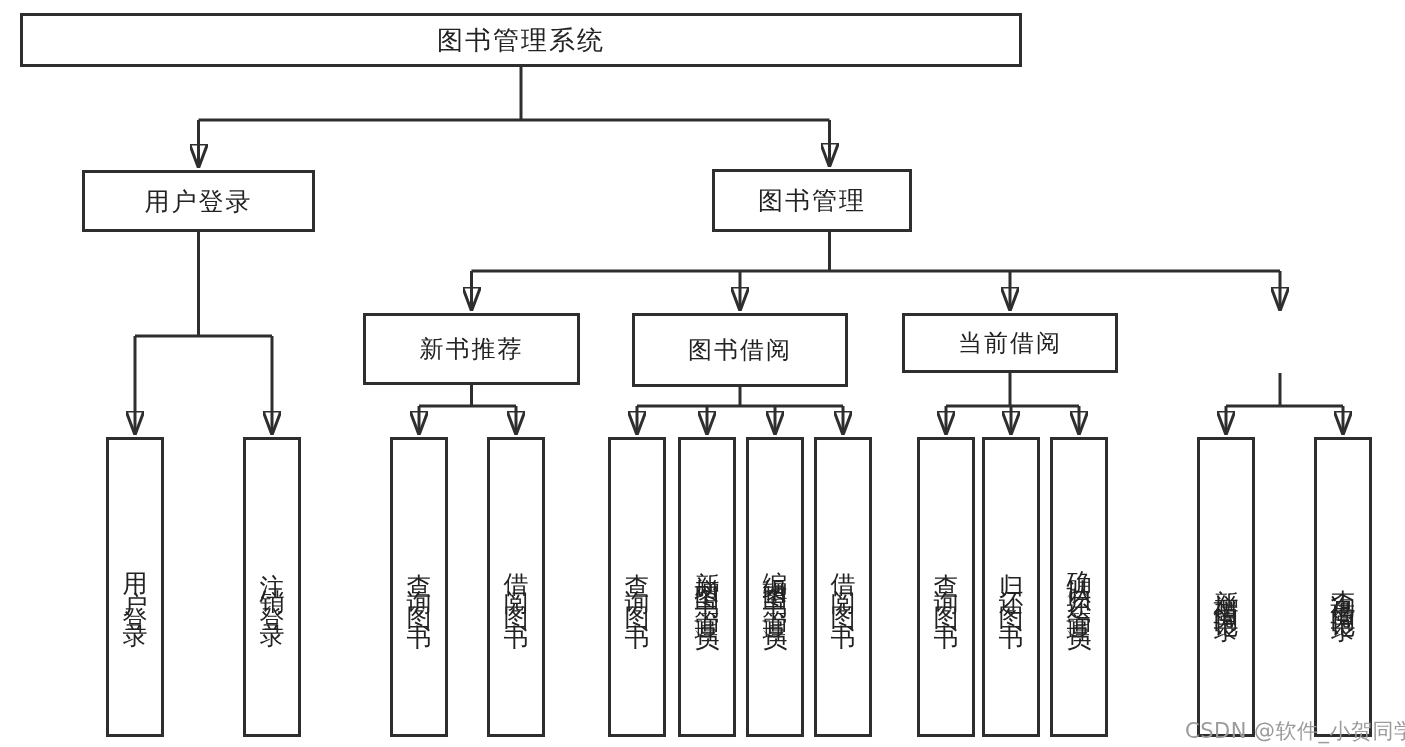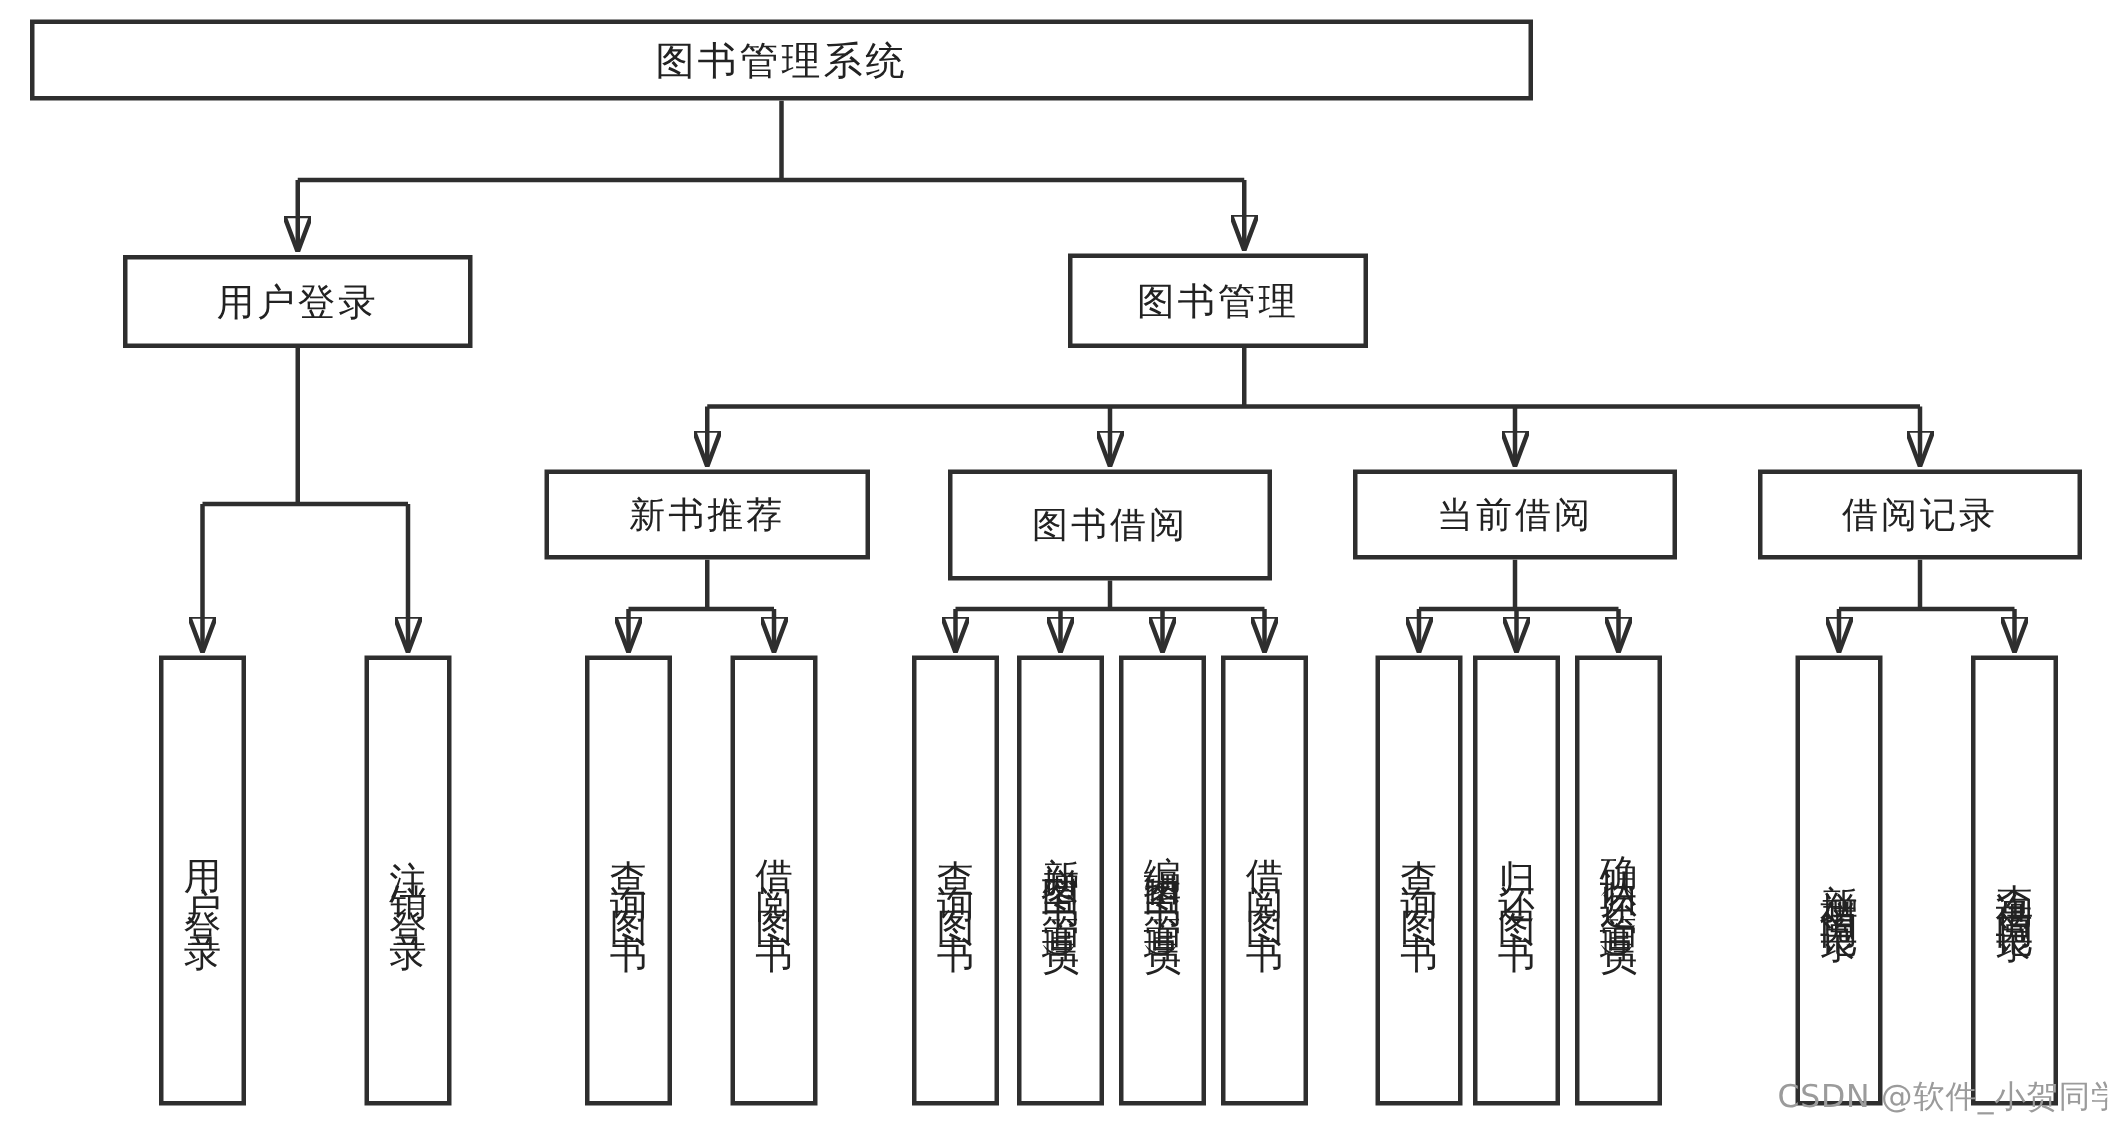--- a/index.html
+++ b/index.html
@@ -121,31 +121,28 @@
     <span>图书管理系统</span>
   </div>
 
   <div class="node l2-node" style="left:82px;top:170px;width:233px;height:62px;">
     <span>用户登录</span>
   </div>
   <div class="node l2-node" style="left:712px;top:169px;width:200px;height:63px;">
     <span>图书管理</span>
   </div>
 
-  <div class="node l3-node" style="left:363px;top:313px;width:217px;height:60px;">
+  <div class="node l3-node" style="left:363px;top:313px;width:217px;height:72px;">
     <span>新书推荐</span>
   </div>
   <div class="node l3-node" style="left:632px;top:313px;width:216px;height:74px;">
     <span>图书借阅</span>
   </div>
   <div class="node l3-node" style="left:902px;top:313px;width:216px;height:60px;align-items:center;">
     <span>当前借阅</span>
-  </div>
-  <div class="node l3-node" style="left:1172px;top:313px;width:216px;height:60px;">
-    <span>借阅记录</span>
   </div>
 
   <div class="node vbox v4" style="left:106px;top:437px;width:58px;height:300px;">
     <span>用户登录</span>
   </div>
   <div class="node vbox v4" style="left:243px;top:437px;width:58px;height:300px;">
     <span>注销登录</span>
   </div>
 
   <div class="node vbox v4" style="left:390px;top:437px;width:58px;height:300px;">

